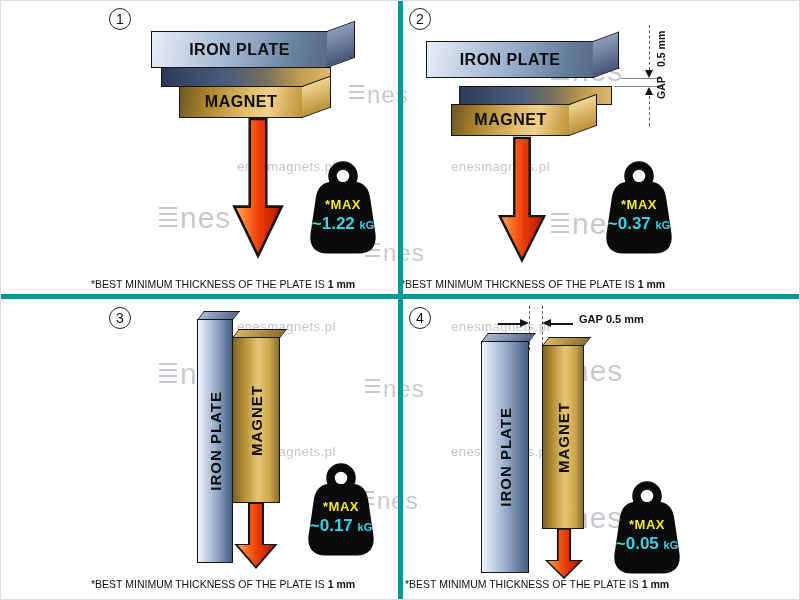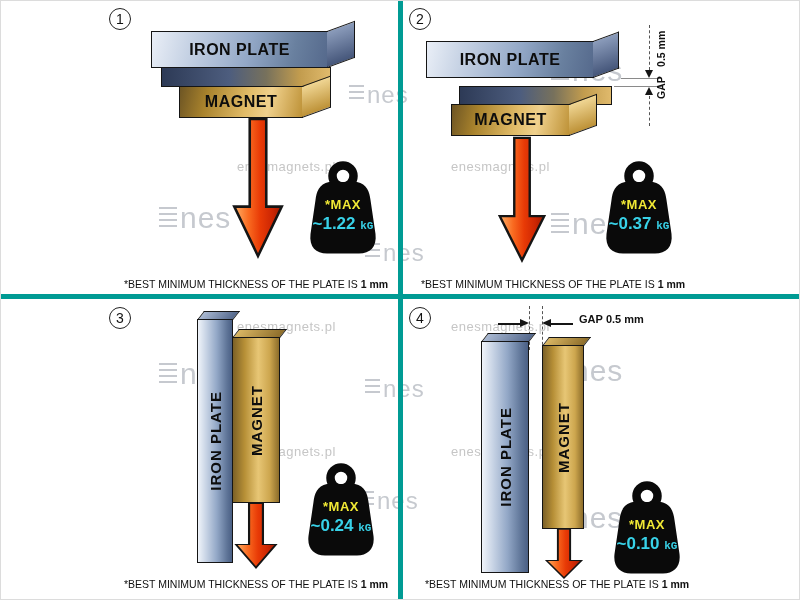--- a/index.html
+++ b/index.html
@@ -39,24 +39,24 @@
   
   .arrow { position: absolute; z-index: 2; overflow: visible; }
 
   
   .weight { position: absolute; width: 80px; height: 100px; z-index: 3; }
   .weight svg { width: 100%; height: 100%; display: block; }
   .w-max { position: absolute; top: 38px; left: 0; width: 100%; text-align: center;
            color: #f2ea35; font-weight: bold; font-size: 13px; letter-spacing: .5px; }
   .w-val { position: absolute; top: 55px; left: 0; width: 100%; text-align: center;
            color: #38d2e8; font-weight: bold; font-size: 17px; white-space: nowrap; }
-  .w-unit { font-size: 11px; font-family: Liberation Mono, monospace; }
-
-  
-  .footnote { position: absolute; text-align: center; font-size: 10.5px; color: #101010; z-index: 2; }
+  .w-unit { font-size: 11px; }
+
+  
+  .footnote { position: absolute; font-size: 10.5px; color: #101010; z-index: 2; }
 
   
   .dash-v { position: absolute; width: 0; border-left: 1px dashed #555; z-index: 2; }
   .ext-line { position: absolute; height: 1px; background: #8a8a8a; z-index: 2; }
   .dim-line { position: absolute; height: 2px; background: #151515; z-index: 2; }
   .tri-down { position: absolute; width: 0; height: 0; border-left: 4.5px solid transparent; border-right: 4.5px solid transparent; border-top: 8px solid #151515; z-index: 2; }
   .tri-up   { position: absolute; width: 0; height: 0; border-left: 4.5px solid transparent; border-right: 4.5px solid transparent; border-bottom: 8px solid #151515; z-index: 2; }
   .tri-right{ position: absolute; width: 0; height: 0; border-top: 4.5px solid transparent; border-bottom: 4.5px solid transparent; border-left: 9px solid #151515; z-index: 2; }
   .tri-left { position: absolute; width: 0; height: 0; border-top: 4.5px solid transparent; border-bottom: 4.5px solid transparent; border-right: 9px solid #151515; z-index: 2; }
   .gap-v { position: absolute; writing-mode: vertical-rl; transform: rotate(180deg);
@@ -222,21 +222,21 @@
     </div>
     <svg class="arrow" style="left:229px;top:502px;width:52px;height:66px" viewBox="0 0 60 140" preserveAspectRatio="none">
       <polygon points="22,1 38,1 38,88 53,88 30,137 7,88 22,88" fill="url(#gradArrow)" stroke="#151515" stroke-width="2.5"></polygon>
     </svg>
     <div class="weight" style="left:300px;top:460px">
       <svg viewBox="0 0 80 100">
         <circle cx="40" cy="17" r="10.5" fill="none" stroke="#0a0a0a" stroke-width="8.5"></circle>
         <path d="M26 23 C16 25 13.5 33 12.5 41 L7.5 75 C6 88 13 94.5 24 94.5 L56 94.5 C67 94.5 74 88 72.5 75 L67.5 41 C66.5 33 64 25 54 23 Z" fill="#0a0a0a"></path>
       </svg>
       <div class="w-max">*MAX</div>
-      <div class="w-val"><span>~0.24</span> <span class="w-unit">kG</span></div>
+      <div class="w-val"><span>~0.17</span> <span class="w-unit">kG</span></div>
     </div>
     <div class="footnote" style="left:90px;top:577px;width:330px">
       <span>*BEST MINIMUM THICKNESS OF THE PLATE IS</span> <b>1 mm</b>
     </div>
   </section>
 
   <section>
     <div class="num" style="left:408px;top:306px">4</div>
 
     <div class="dash-v" style="left:528px;top:305px;height:44px"></div>
@@ -259,20 +259,20 @@
     </div>
     <svg class="arrow" style="left:540px;top:528px;width:46px;height:50px" viewBox="0 0 60 140" preserveAspectRatio="none">
       <polygon points="22,1 38,1 38,88 53,88 30,137 7,88 22,88" fill="url(#gradArrow)" stroke="#151515" stroke-width="2.5"></polygon>
     </svg>
     <div class="weight" style="left:606px;top:478px">
       <svg viewBox="0 0 80 100">
         <circle cx="40" cy="17" r="10.5" fill="none" stroke="#0a0a0a" stroke-width="8.5"></circle>
         <path d="M26 23 C16 25 13.5 33 12.5 41 L7.5 75 C6 88 13 94.5 24 94.5 L56 94.5 C67 94.5 74 88 72.5 75 L67.5 41 C66.5 33 64 25 54 23 Z" fill="#0a0a0a"></path>
       </svg>
       <div class="w-max">*MAX</div>
-      <div class="w-val"><span>~0.10</span> <span class="w-unit">kG</span></div>
+      <div class="w-val"><span>~0.05</span> <span class="w-unit">kG</span></div>
     </div>
     <div class="footnote" style="left:404px;top:577px;width:304px">
       <span>*BEST MINIMUM THICKNESS OF THE PLATE IS</span> <b>1 mm</b>
     </div>
   </section>
 
 </div>
 
 </body></html>

